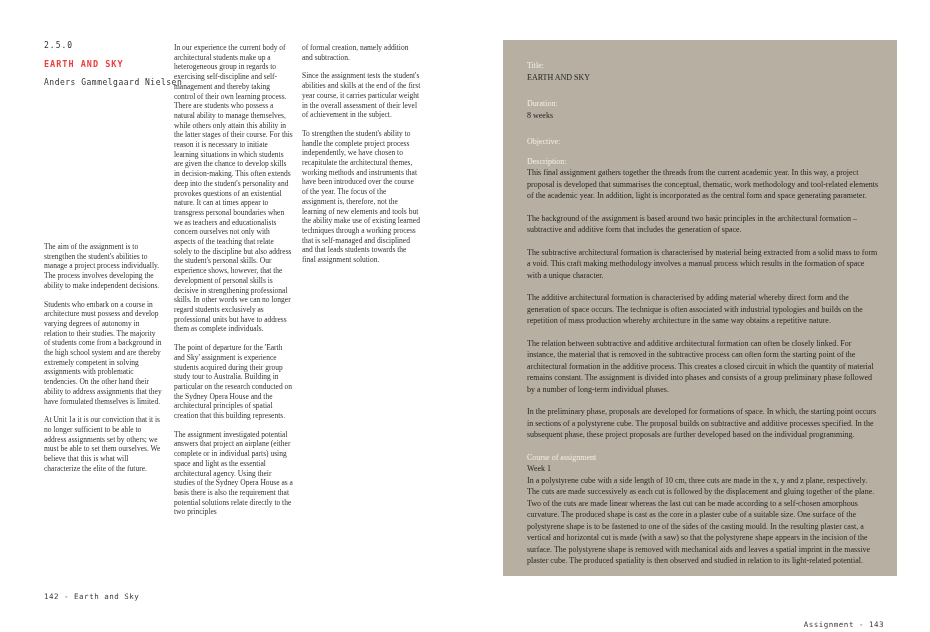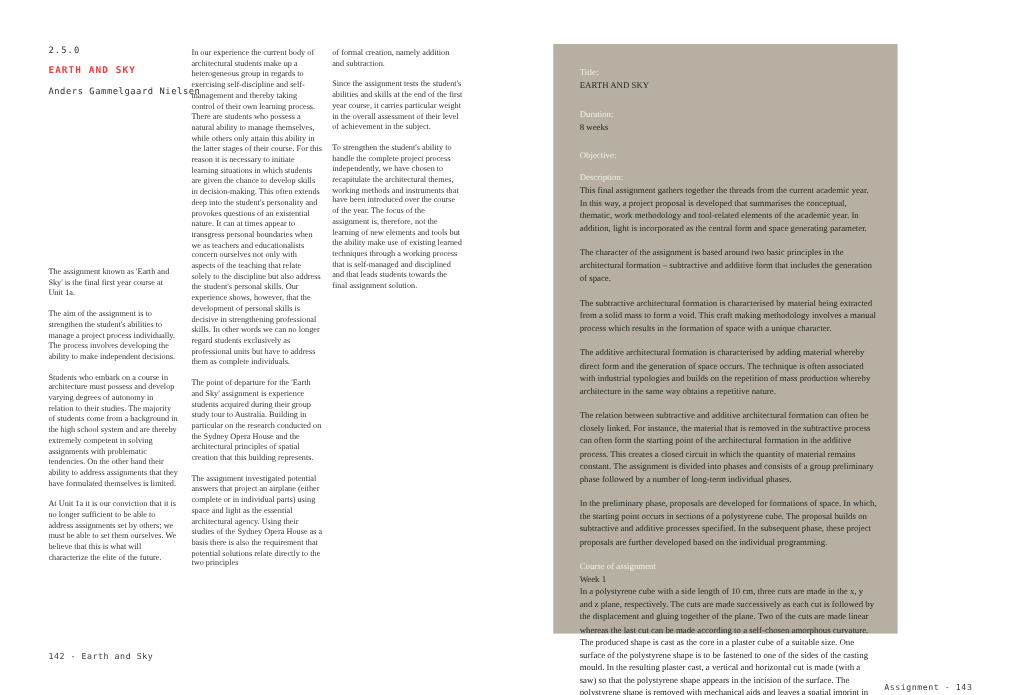--- a/index.html
+++ b/index.html
@@ -38,21 +38,21 @@
     position:absolute;width:119px;
     font-size:7.5px;line-height:9.7px;
     text-align:left;color:var(--body-text);
   }
   .col p{margin:0 0 9px 0;}
   .col1{left:44px;top:242px;}
   .col2{left:174px;top:43px;}
   .col3{left:302px;top:43px;}
   
   .panel{
-    position:absolute;left:503px;top:40px;width:313px;height:536px;
+    position:absolute;left:503px;top:40px;width:394px;height:536px;
     background:var(--panel-bg);
     padding:20px 18px 16px 24px;
     font-size:8px;line-height:11.5px;color:var(--panel-text);
   }
   .panel .label{color:var(--panel-label);}
   .panel .value{margin-bottom:7px;}
   .panel .gap{height:8px;}
   .panel p{margin:0 0 11px 0;}
   .panel p:last-child{margin-bottom:0;}
   
@@ -69,21 +69,20 @@
 
 <div class="spread">
 
   <div class="head">
     <div class="num">2.5.0</div>
     <div class="title">EARTH AND SKY</div>
     <div class="author">Anders Gammelgaard Nielsen</div>
   </div>
 
   <div class="col col1">
-    <p>The assignment known as 'Earth and Sky' is the final first year course at Unit 1a.</p>
     <p>The aim of the assignment is to strengthen the student's abilities to manage a project process individually. The process involves developing the ability to make independent decisions.</p>
     <p>Students who embark on a course in architecture must possess and develop varying degrees of autonomy in relation to their studies. The majority of students come from a background in the high school system and are thereby extremely competent in solving assignments with problematic tendencies. On the other hand their ability to address assignments that they have formulated themselves is limited.</p>
     <p>At Unit 1a it is our conviction that it is no longer sufficient to be able to address assignments set by others; we must be able to set them ourselves. We believe that this is what will characterize the elite of the future.</p>
   </div>
 
   <div class="col col2">
     <p>In our experience the current body of architectural students make up a heterogeneous group in regards to exercising self-discipline and self-management and thereby taking control of their own learning process. There are students who possess a natural ability to manage themselves, while others only attain this ability in the latter stages of their course. For this reason it is necessary to initiate learning situations in which students are given the chance to develop skills in decision-making. This often extends deep into the student's personality and provokes questions of an existential nature. It can at times appear to transgress personal boundaries when we as teachers and educationalists concern ourselves not only with aspects of the teaching that relate solely to the discipline but also address the student's personal skills. Our experience shows, however, that the development of personal skills is decisive in strengthening professional skills. In other words we can no longer regard students exclusively as professional units but have to address them as complete individuals.</p>
     <p>The point of departure for the 'Earth and Sky' assignment is experience students acquired during their group study tour to Australia. Building in particular on the research conducted on the Sydney Opera House and the architectural principles of spatial creation that this building represents.</p>
     <p>The assignment investigated potential answers that project an airplane (either complete or in individual parts) using space and light as the essential architectural agency. Using their studies of the Sydney Opera House as a basis there is also the requirement that potential solutions relate directly to the two principles</p>
   </div>
@@ -98,21 +97,21 @@
     <div class="label">Title:</div>
     <div class="value">EARTH AND SKY</div>
     <div class="gap"></div>
     <div class="label">Duration:</div>
     <div class="value">8 weeks</div>
     <div class="gap"></div>
     <div class="label">Objective:</div>
     <div class="gap"></div>
     <div class="label">Description:</div>
     <p>This final assignment gathers together the threads from the current academic year. In this way, a project proposal is developed that summarises the conceptual, thematic, work methodology and tool-related elements of the academic year. In addition, light is incorporated as the central form and space generating parameter.</p>
-    <p>The character of the assignment is based around two basic principles in the architectural formation – subtractive and additive form that includes the generation of space.</p>
+    <p>The background of the assignment is based around two basic principles in the architectural formation – subtractive and additive form that includes the generation of space.</p>
     <p>The subtractive architectural formation is characterised by material being extracted from a solid mass to form a void. This craft making methodology involves a manual process which results in the formation of space with a unique character.</p>
     <p>The additive architectural formation is characterised by adding material whereby direct form and the generation of space occurs. The technique is often associated with industrial typologies and builds on the repetition of mass production whereby architecture in the same way obtains a repetitive nature.</p>
     <p>The relation between subtractive and additive architectural formation can often be closely linked. For instance, the material that is removed in the subtractive process can often form the starting point of the architectural formation in the additive process. This creates a closed circuit in which the quantity of material remains constant. The assignment is divided into phases and consists of a group preliminary phase followed by a number of long-term individual phases.</p>
     <p>In the preliminary phase, proposals are developed for formations of space. In which, the starting point occurs in sections of a polystyrene cube. The proposal builds on subtractive and additive processes specified. In the subsequent phase, these project proposals are further developed based on the individual programming.</p>
     <div class="label">Course of assignment</div>
     <div>Week 1</div>
     <p>In a polystyrene cube with a side length of 10 cm, three cuts are made in the x, y and z plane, respectively. The cuts are made successively as each cut is followed by the displacement and gluing together of the plane. Two of the cuts are made linear whereas the last cut can be made according to a self-chosen amorphous curvature. The produced shape is cast as the core in a plaster cube of a suitable size. One surface of the polystyrene shape is to be fastened to one of the sides of the casting mould. In the resulting plaster cast, a vertical and horizontal cut is made (with a saw) so that the polystyrene shape appears in the incision of the surface. The polystyrene shape is removed with mechanical aids and leaves a spatial imprint in the massive plaster cube. The produced spatiality is then observed and studied in relation to its light-related potential.</p>
   </aside>
 
   <div class="footer footer-left">142 - Earth and Sky</div>

